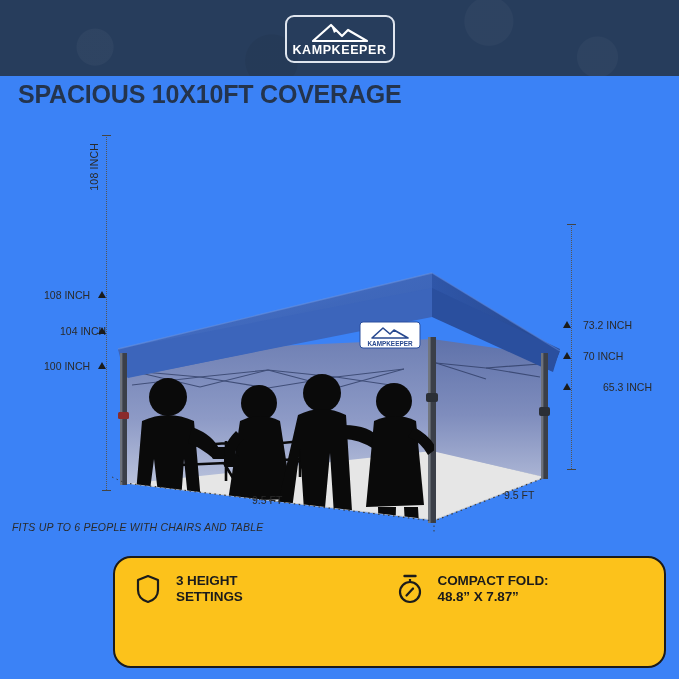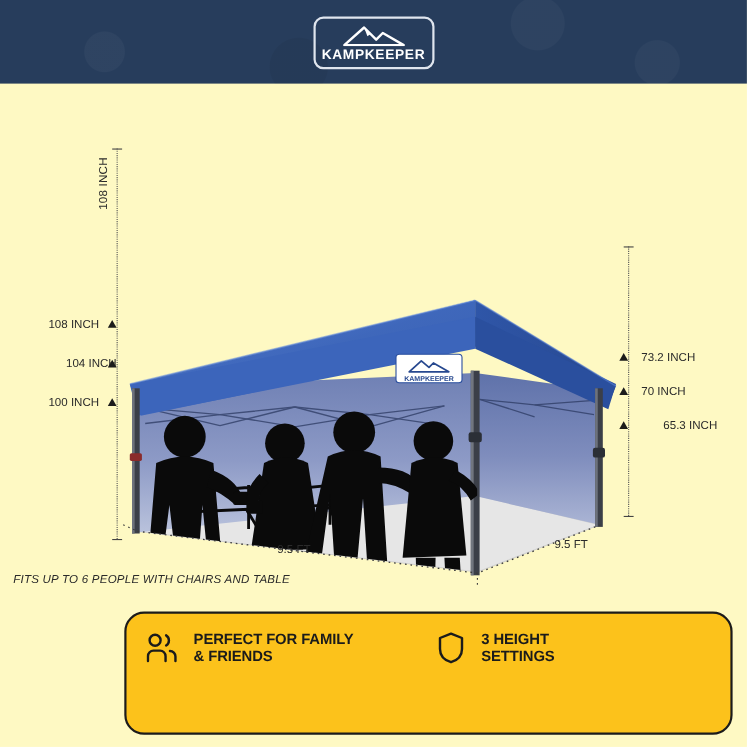--- a/index.html
+++ b/index.html
@@ -1,18 +1,18 @@
 <!DOCTYPE html>
 <html><head>
 <meta charset="utf-8">
 <style>
   html,body{margin:0;padding:0;background:#fff;}
   body{width:679px;height:679px;overflow:hidden;
        font-family:"Liberation Sans",sans-serif;color:#24344d;}
-  #page{position:relative;width:679px;height:679px;background:#fef9c3;}
+  #page{position:relative;width:679px;height:679px;background:#3b82f6;}
 
   
   .header{position:absolute;left:0;top:0;width:679px;height:76px;
           background:#273d5c;}
   .header:after{content:"";position:absolute;left:0;top:0;right:0;bottom:0;
           background:
             radial-gradient(circle at 14% 62%, rgba(255,255,255,.035) 0 18px, transparent 19px),
             radial-gradient(circle at 72% 28%, rgba(255,255,255,.03) 0 24px, transparent 25px),
             radial-gradient(circle at 88% 75%, rgba(255,255,255,.03) 0 20px, transparent 21px),
             radial-gradient(circle at 40% 80%, rgba(0,0,0,.05) 0 26px, transparent 27px);
@@ -76,20 +76,21 @@
       <span>
         <svg width="62" height="20" viewBox="0 0 62 20">
           <path d="M4 19 L22 3 L33 14 L39 8 L58 19 Z" fill="none" stroke="#ffffff" stroke-width="2.2" stroke-linejoin="round"></path>
           <path d="M22 3 L28 9 L25 11 Z" fill="#ffffff"></path>
         </svg>
       </span>
       <span class="brand">KAMPKEEPER</span>
     </div>
   </div>
 
+  <div class="title">SPACIOUS 10X10FT COVERAGE</div>
 
   <div class="stage">
 
     <svg class="canopy" viewBox="0 0 679 425">
       <defs>
         <linearGradient id="wallL" x1="0" y1="0" x2="0" y2="1">
           <stop offset="0%" stop-color="#6f80b4"></stop>
           <stop offset="55%" stop-color="#8d9ac6"></stop>
           <stop offset="100%" stop-color="#b9c2dc"></stop>
         </linearGradient>
@@ -254,43 +255,43 @@
     <div class="tick tick-up" style="left:563px;top:258px;"></div>
 
     <div class="ft" style="left:252px;top:369px;">9.5 FT</div>
     <div class="ft" style="left:504px;top:364px;">9.5 FT</div>
 
     <div class="caption">FITS UP TO 6 PEOPLE WITH CHAIRS AND TABLE</div>
   </div>
 
   <div class="features">
 
-    <div class="feat">
-      <span class="ico">
-        <svg width="30" height="28" viewBox="0 0 30 28">
-          <circle cx="8" cy="7" r="5" fill="none" stroke="#1b1b1b" stroke-width="2.2"></circle>
-          <path d="M18 2.6 a5.4 5.4 0 0 1 0 9.2" fill="none" stroke="#1b1b1b" stroke-width="2.2" stroke-linecap="round"></path>
-          <path d="M1.5 26 v-4.5 a5 5 0 0 1 5-5 h6 a5 5 0 0 1 5 5 V26" fill="none" stroke="#1b1b1b" stroke-width="2.2" stroke-linecap="round"></path>
-          <path d="M21.5 16.8 a5 5 0 0 1 5 5 V26" fill="none" stroke="#1b1b1b" stroke-width="2.2" stroke-linecap="round"></path>
-        </svg>
-      </span>
-      <span class="txt">
-        <span>PERFECT FOR FAMILY</span><br>
-        <span>&amp; FRIENDS</span>
-      </span>
-    </div>
 
     <div class="feat">
       <span class="ico">
         <svg width="26" height="30" viewBox="0 0 26 30">
           <path d="M13 2 L23 6 v10 c0 7 -5 10.5 -10 12 C8 26.5 3 23 3 16 V6 Z" fill="none" stroke="#1b1b1b" stroke-width="2.2" stroke-linejoin="round"></path>
         </svg>
       </span>
       <span class="txt">
         <span>3 HEIGHT</span><br>
         <span>SETTINGS</span>
       </span>
     </div>
 
 
+    <div class="feat">
+      <span class="ico">
+        <svg width="28" height="32" viewBox="0 0 28 32">
+          <line x1="8.5" y1="3" x2="19.5" y2="3" stroke="#1b1b1b" stroke-width="2.4" stroke-linecap="round"></line>
+          <circle cx="14" cy="19" r="10" fill="none" stroke="#1b1b1b" stroke-width="2.2"></circle>
+          <line x1="14" y1="9" x2="14" y2="6" stroke="#1b1b1b" stroke-width="2.2"></line>
+          <line x1="10.5" y1="22.5" x2="17" y2="15.5" stroke="#1b1b1b" stroke-width="2.2" stroke-linecap="round"></line>
+        </svg>
+      </span>
+      <span class="txt">
+        <span>COMPACT FOLD:</span><br>
+        <span>48.8” X 7.87”</span>
+      </span>
+    </div>
 
   </div>
 </div>
 
 </body></html>

